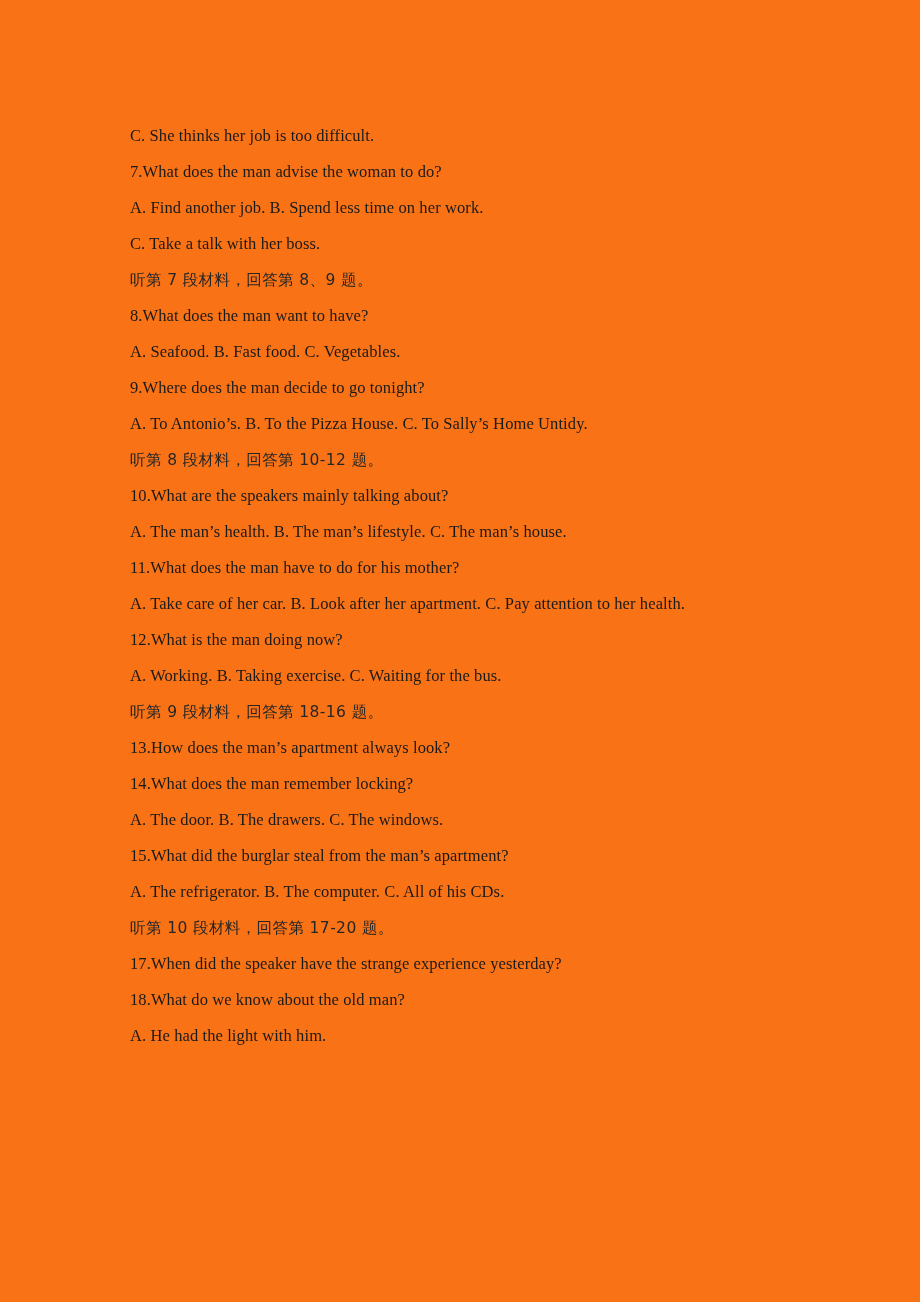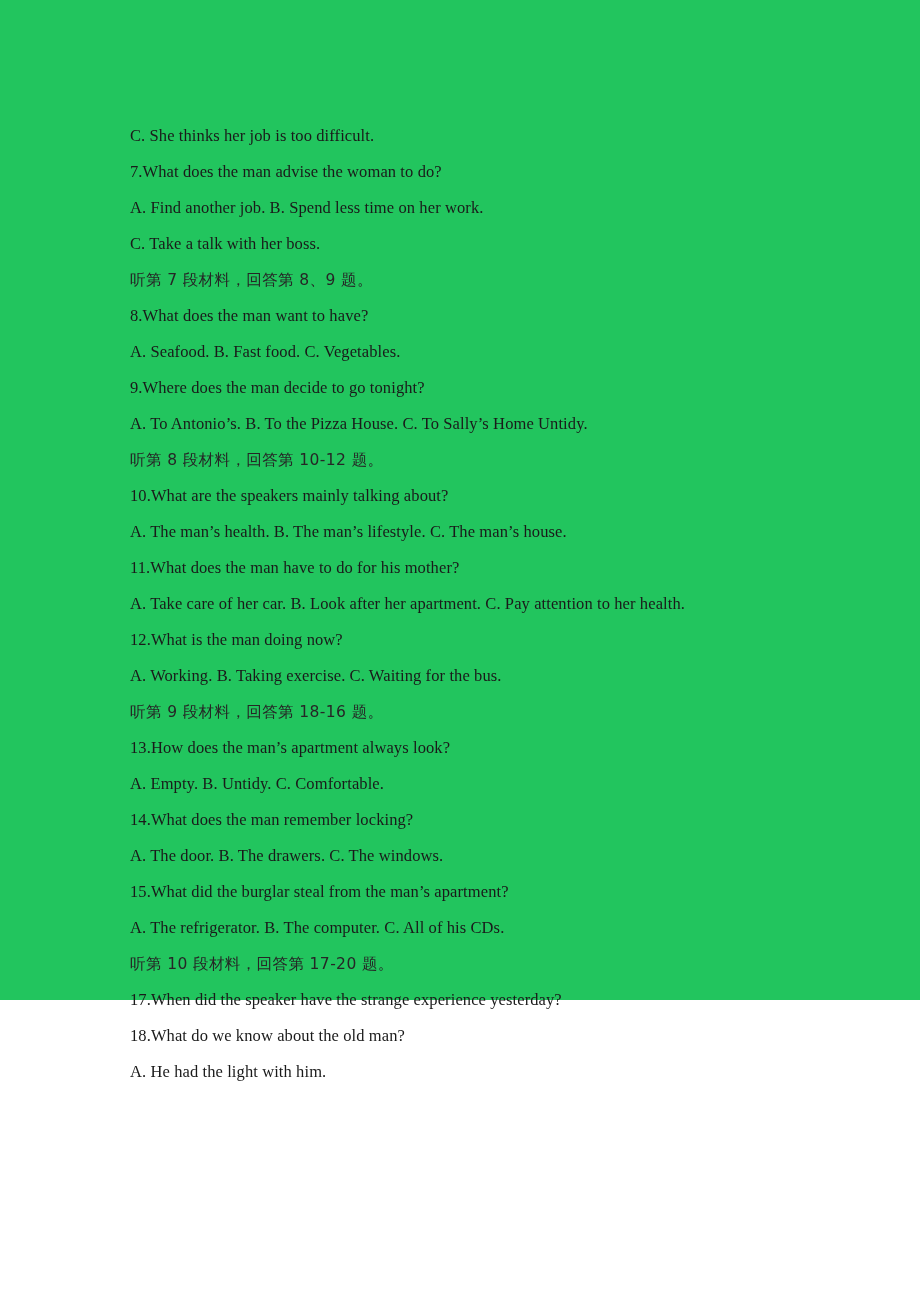--- a/index.html
+++ b/index.html
@@ -16,22 +16,22 @@
     font-family: "Liberation Serif", "DejaVu Serif", serif;
     color: #1a1a1a;
     -webkit-font-smoothing: antialiased;
   }
 
   #page {
     position: absolute;
     left: 0;
     top: 0;
     width: 920px;
-    height: 1000px;
-    background: #22c55e;
+    height: 1302px;
+    background: #f97316;
   }
 
   #content {
     position: absolute;
     left: 130px;
     top: 118px;
     width: 700px;
   }
 
   .line {
@@ -73,21 +73,20 @@
     <div class="line en">A. To Antonio’s.        B. To the Pizza House.        C. To Sally’s Home Untidy.</div>
     <div class="line cn">听第 8 段材料，回答第 10-12 题。</div>
     <div class="line en">10.What are the speakers mainly talking about?</div>
     <div class="line en">A. The man’s health.        B. The man’s lifestyle.        C. The man’s house.</div>
     <div class="line en">11.What does the man have to do for his mother?</div>
     <div class="line en">A. Take care of her car.        B. Look after her apartment.        C. Pay attention to her health.</div>
     <div class="line en">12.What is the man doing now?</div>
     <div class="line en">A. Working.        B. Taking exercise.        C. Waiting for the bus.</div>
     <div class="line cn">听第 9 段材料，回答第 18-16 题。</div>
     <div class="line en">13.How does the man’s apartment always look?</div>
-    <div class="line en">A. Empty.        B. Untidy.        C. Comfortable.</div>
     <div class="line en">14.What does the man remember locking?</div>
     <div class="line en">A. The door.        B. The drawers.        C. The windows.</div>
     <div class="line en">15.What did the burglar steal from the man’s apartment?</div>
     <div class="line en">A. The refrigerator.        B. The computer.        C. All of his CDs.</div>
     <div class="line cn">听第 10 段材料，回答第 17-20 题。</div>
     <div class="line en">17.When did the speaker have the strange experience yesterday?</div>
     <div class="line en">18.What do we know about the old man?</div>
     <div class="line en">A. He had the light with him.</div>
 
   </div>

